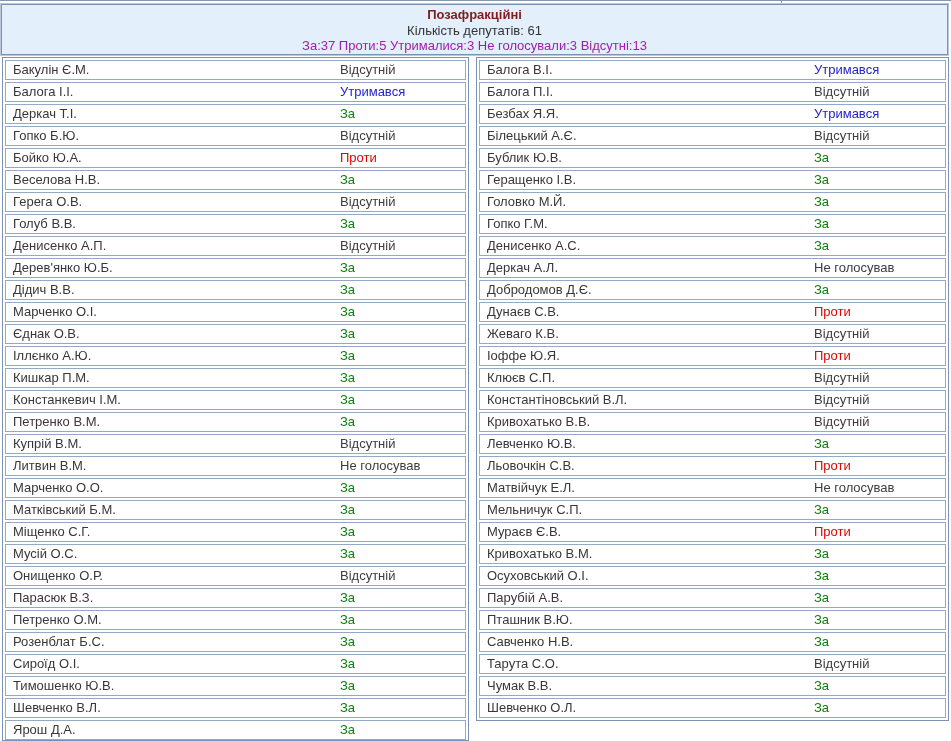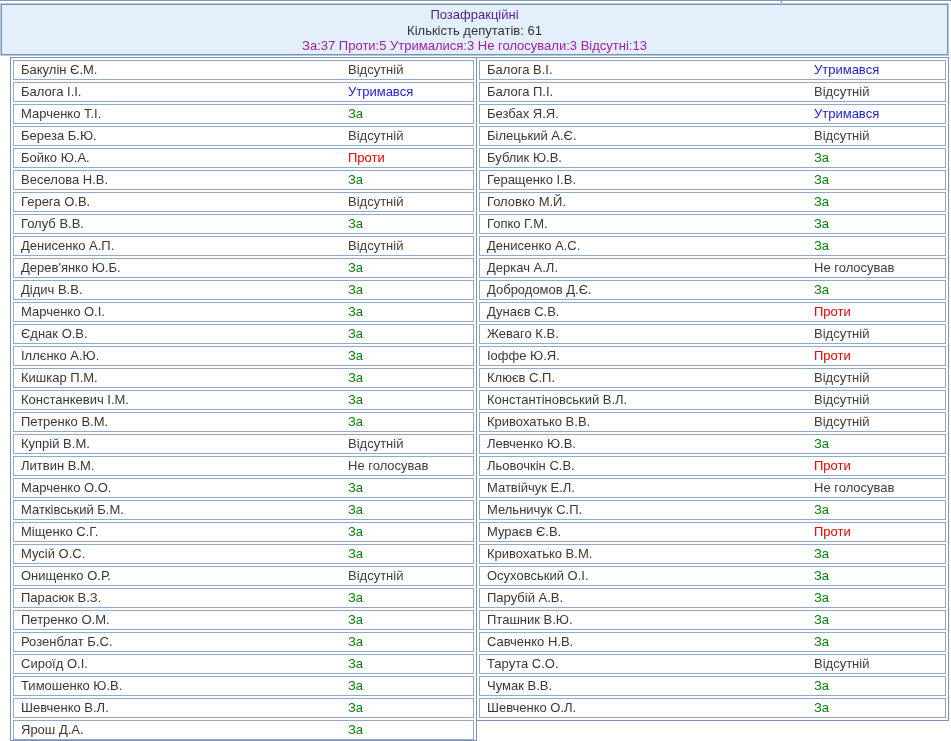--- a/index.html
+++ b/index.html
@@ -10,27 +10,27 @@
   
   .top-strip{position:absolute;left:0;top:0;width:951px;height:4px;background:#fff;border-top:1px solid #8796ad;}
   .top-strip .vline{position:absolute;left:781px;top:0;width:1px;height:4px;background:#8796ad;}
 
   
   .hdr{
     position:absolute;left:1px;top:4px;width:945px;height:47px;
     background:#e3effa;border:1px solid #7a93b4;outline:1px solid #b9c8dc;
     text-align:center;padding-top:2px;
   }
-  .hdr .l1{font-weight:normal;color:#4c1d95;line-height:16px;}
+  .hdr .l1{font-weight:bold;color:#7f1d1d;line-height:16px;}
   .hdr .l2{color:#333;line-height:15px;}
   .hdr .l3{color:#a21caf;line-height:16px;}
 
   
   .vtable{position:absolute;top:57px;border:1px solid #7a93b4;padding:2px;background:#fff;box-sizing:border-box;overflow:hidden;}
-  #col-left{left:10px;width:467px;height:684px;}
+  #col-left{left:2px;width:467px;height:684px;}
   #col-right{left:476px;width:473px;height:664px;}
   .vrow{
     position:relative;height:18px;line-height:18px;border:1px solid #93a9c7;background:#fff;margin-bottom:2px;
   }
   .vrow:last-child{margin-bottom:0;}
   .vrow .dname{position:absolute;left:7px;top:0;white-space:nowrap;color:#383838;}
   .vrow .dvote{position:absolute;left:334px;top:0;white-space:nowrap;}
 </style>
 </head>
 <body>
@@ -50,25 +50,25 @@
   <div class="vtable" id="col-left">
       <div class="vrow">
         <span class="dname">Бакулін Є.М.</span>
         <span class="dvote" style="color: rgb(61, 61, 61);">Відсутній</span>
       </div>
       <div class="vrow">
         <span class="dname">Балога І.І.</span>
         <span class="dvote" style="color: rgb(34, 34, 204);">Утримався</span>
       </div>
       <div class="vrow">
-        <span class="dname">Марченко Т.І.</span>
-        <span class="dvote" style="color: rgb(10, 128, 10);">За</span>
-      </div>
-      <div class="vrow">
-        <span class="dname">Береза Б.Ю.</span>
+        <span class="dname">Деркач Т.І.</span>
+        <span class="dvote" style="color: rgb(10, 128, 10);">За</span>
+      </div>
+      <div class="vrow">
+        <span class="dname">Гопко Б.Ю.</span>
         <span class="dvote" style="color: rgb(61, 61, 61);">Відсутній</span>
       </div>
       <div class="vrow">
         <span class="dname">Бойко Ю.А.</span>
         <span class="dvote" style="color: rgb(232, 0, 0);">Проти</span>
       </div>
       <div class="vrow">
         <span class="dname">Веселова Н.В.</span>
         <span class="dvote" style="color: rgb(10, 128, 10);">За</span>
       </div>

